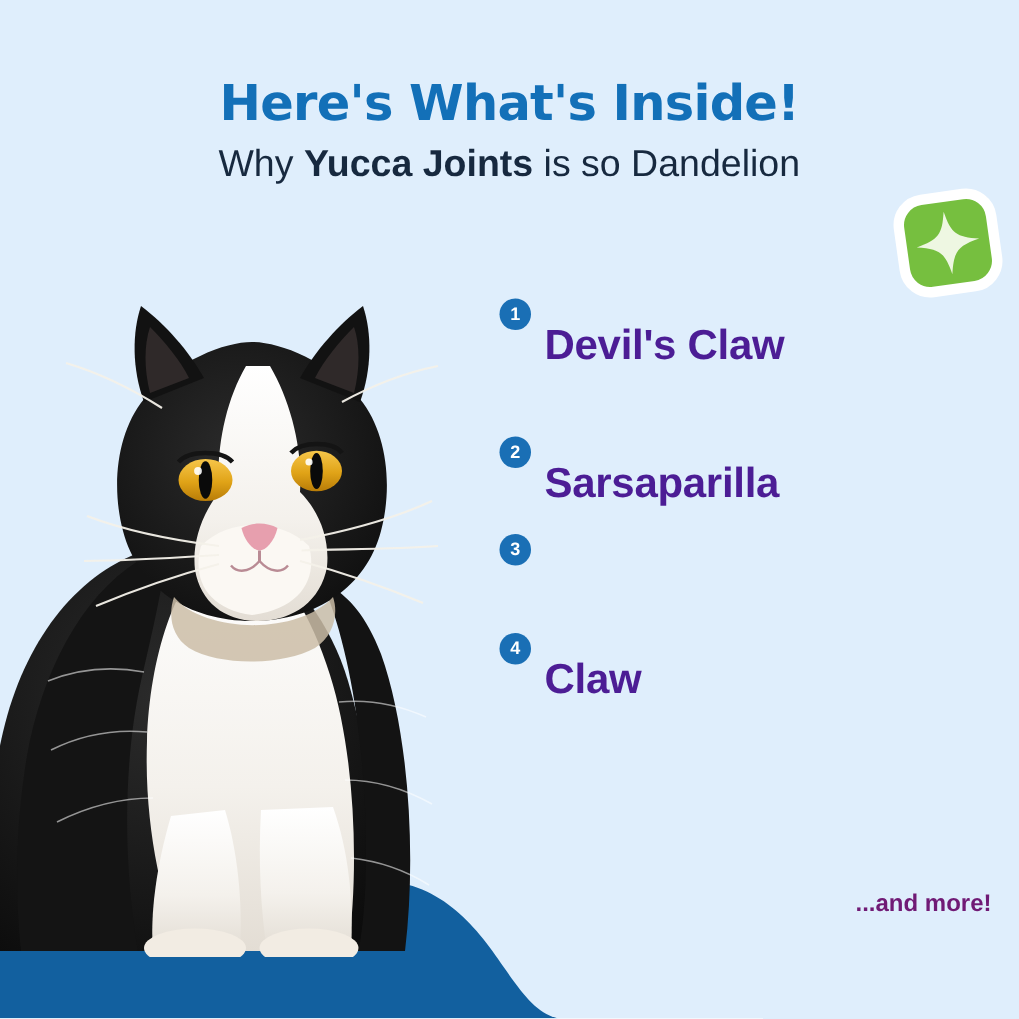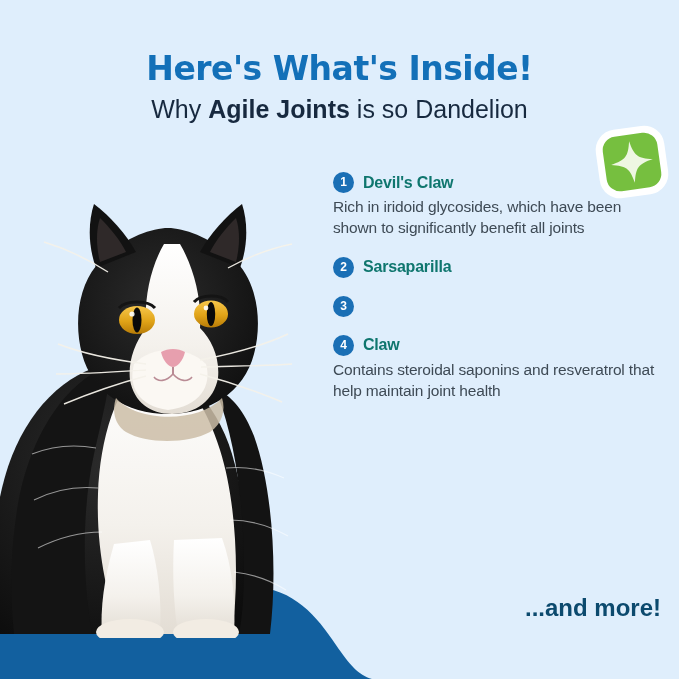--- a/index.html
+++ b/index.html
@@ -102,55 +102,56 @@
     color: #ffffff;
     font-family: "Liberation Sans", sans-serif;
     font-size: 12px;
     font-weight: bold;
     line-height: 21px;
     text-align: center;
     margin-right: 9px;
   }
   .ing-name {
     font-family: "Liberation Sans", sans-serif;
-    font-size: 16px;
-    font-weight: bold;
-    color: #0f766e;
+    font-size: 28px;
+    font-weight: bold;
+    color: #4c1d95;
     letter-spacing: -0.2px;
     white-space: nowrap;
+    margin-top: 42px;
   }
   .ing-desc {
     font-family: "Liberation Sans", sans-serif;
     font-size: 15.5px;
     line-height: 1.38;
     color: #3e4a55;
     letter-spacing: -0.15px;
     max-width: 335px;
   }
 
   #and-more {
     position: absolute;
     right: 18px;
     top: 594px;
     font-family: "Liberation Sans", sans-serif;
-    font-size: 24px;
-    font-weight: bold;
-    color: #0c4a6e;
+    font-size: 16px;
+    font-weight: bold;
+    color: #701a75;
     z-index: 6;
     white-space: nowrap;
   }
 </style>
 </head>
 <body>
 
 <div id="stage">
 
   <div id="headline">Here's What's Inside!</div>
 
-  <div id="subhead"><span>Why </span><span class="em">Agile Joints</span><span> is so Dandelion</span></div>
+  <div id="subhead"><span>Why </span><span class="em">Yucca Joints</span><span> is so Dandelion</span></div>
 
   <svg id="blue-swoosh" viewBox="0 0 679 130" preserveAspectRatio="none">
     <path d="M 0,38 L 250,38 C 292,38 316,66 336,96 C 350,116 358,126 372,130 L 0,130 Z" fill="#12609f"></path>
   </svg>
 
   <svg id="cat-photo" viewBox="0 0 348 490">
     <defs>
       <radialGradient id="bodyShade" cx="45%" cy="40%" r="75%">
         <stop offset="0%" stop-color="#2b2b2b"></stop>
         <stop offset="100%" stop-color="#0c0c0c"></stop>
@@ -254,41 +255,39 @@
     </g>
   </svg>
 
   <div id="ingredient-list">
 
     <div class="ingredient-item">
       <div class="ing-head">
         <span class="num-badge">1</span>
         <span class="ing-name">Devil's Claw</span>
       </div>
-      <div class="ing-desc">Rich in iridoid glycosides, which have been shown to significantly benefit all joints</div>
     </div>
 
     <div class="ingredient-item">
       <div class="ing-head">
         <span class="num-badge">2</span>
         <span class="ing-name">Sarsaparilla</span>
       </div>
     </div>
 
     <div class="ingredient-item">
       <div class="ing-head">
         <span class="num-badge">3</span>
       </div>
     </div>
 
     <div class="ingredient-item">
       <div class="ing-head">
         <span class="num-badge">4</span>
         <span class="ing-name">Claw</span>
       </div>
-      <div class="ing-desc">Contains steroidal saponins and resveratrol that help maintain joint health</div>
     </div>
 
   </div>
 
   <div id="and-more">...and more!</div>
 
 </div>
 
 </body></html>

